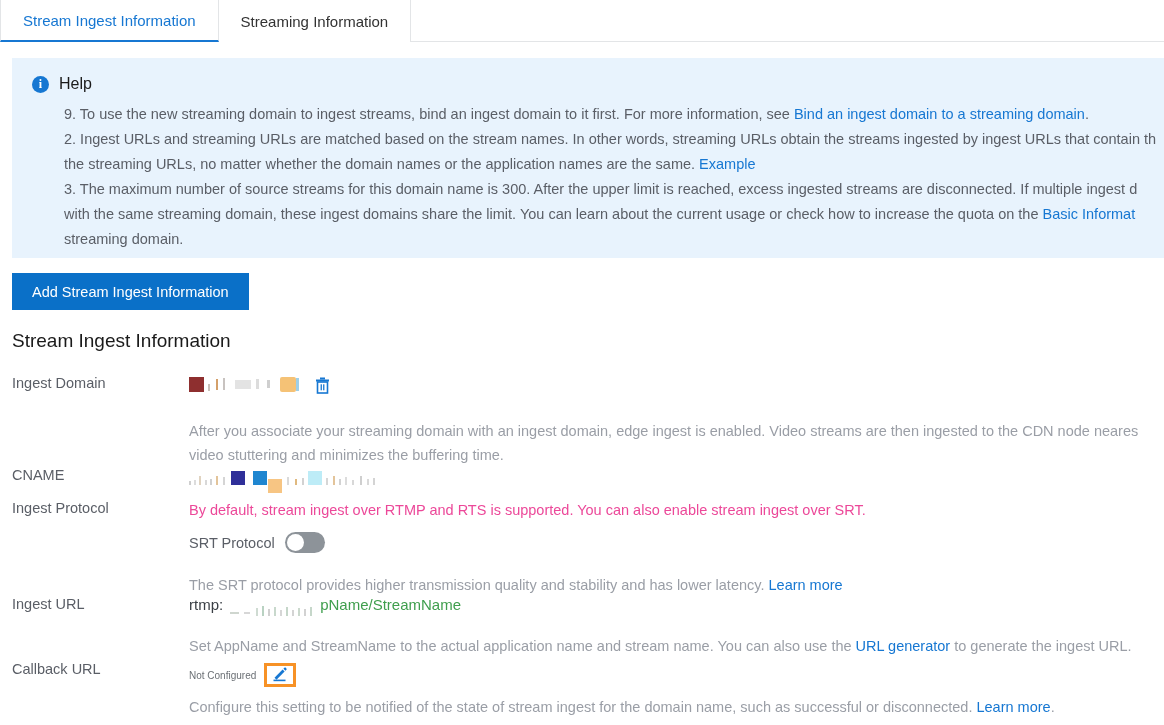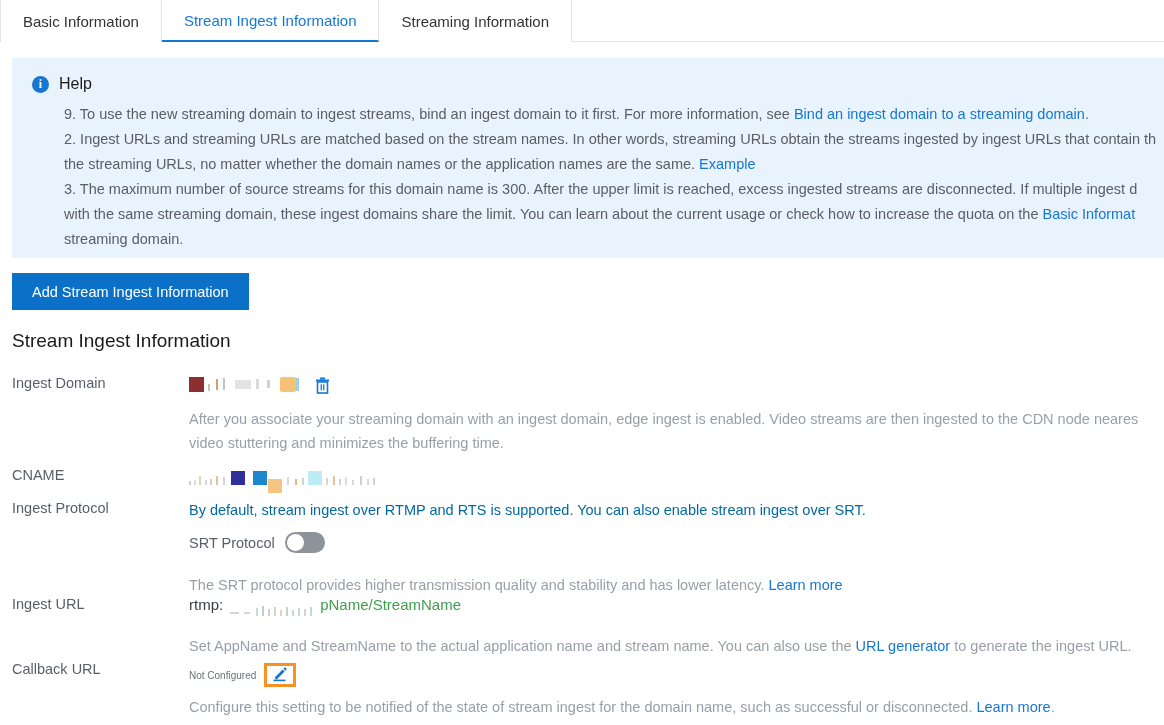--- a/index.html
+++ b/index.html
@@ -109,23 +109,20 @@
 
   .url-green { color: #3f9e4d; }
   .url-dark { color: #3a3f45; }
 </style>
 </head>
 <body>
 
 <div class="page">
 
   <div class="tabbar">
-    <div class="tab">
-      <span>Basic Information</span>
-    </div>
     <div class="tab active">
       <span>Stream Ingest Information</span>
     </div>
     <div class="tab">
       <span>Streaming Information</span>
     </div>
     <div class="tabrest"></div>
   </div>
 
   <div class="help">
@@ -193,21 +190,21 @@
           <span class="trash">
             <svg width="15" height="17" viewBox="0 0 15 17" aria-hidden="true">
               <rect x="1" y="2.5" width="13" height="2" fill="#1677d2"></rect>
               <rect x="5" y="0.5" width="5" height="2" fill="#1677d2"></rect>
               <rect x="2.5" y="5" width="10" height="11" fill="none" stroke="#1677d2" stroke-width="1.6"></rect>
               <rect x="5.6" y="7.3" width="1.3" height="6" fill="#1677d2"></rect>
               <rect x="8.1" y="7.3" width="1.3" height="6" fill="#1677d2"></rect>
             </svg>
           </span>
         </div>
-        <div class="desc" style="margin-top:10px;">After you associate your streaming domain with an ingest domain, edge ingest is enabled. Video streams are then ingested to the CDN node neares</div>
+        <div class="desc" style="margin-top:22px;">After you associate your streaming domain with an ingest domain, edge ingest is enabled. Video streams are then ingested to the CDN node neares</div>
         <div class="desc">video stuttering and minimizes the buffering time.</div>
       </div>
     </div>
 
     <div class="row" style="height:35px;">
       <div class="row-label" style="top:2px;">CNAME</div>
       <div class="row-body">
         <div style="height:26px;position:relative;">
           <span class="redact" style="height:26px;">
             <span class="rb" style="width:2px;height:4px;background:#cfcfcf;margin-top:10px;"></span>
@@ -254,21 +251,21 @@
             <span class="rb" style="width:4px;"></span>
             <span class="rb" style="width:2px;height:7px;background:#d4d4d4;margin-top:7px;"></span>
           </span>
         </div>
       </div>
     </div>
 
     <div class="row" style="height:96px;">
       <div class="row-label" style="top:0;">Ingest Protocol</div>
       <div class="row-body">
-        <div class="desc" style="line-height:20px;color:#0369a1;">By default, stream ingest over RTMP and RTS is supported. You can also enable stream ingest over SRT.</div>
+        <div class="desc" style="line-height:20px;color:#ec4899;">By default, stream ingest over RTMP and RTS is supported. You can also enable stream ingest over SRT.</div>
         <div class="toggle-wrap" style="margin-top:12px;">
           <span class="toggle-label">SRT Protocol</span>
           <span class="toggle">
               <span class="knob"></span>
             </span>
         </div>
         <div class="desc" style="margin-top:20px;">
           <span>The SRT protocol provides higher transmission quality and stability and has lower latency. </span><a class="lnk">Learn more</a>
         </div>
       </div>

